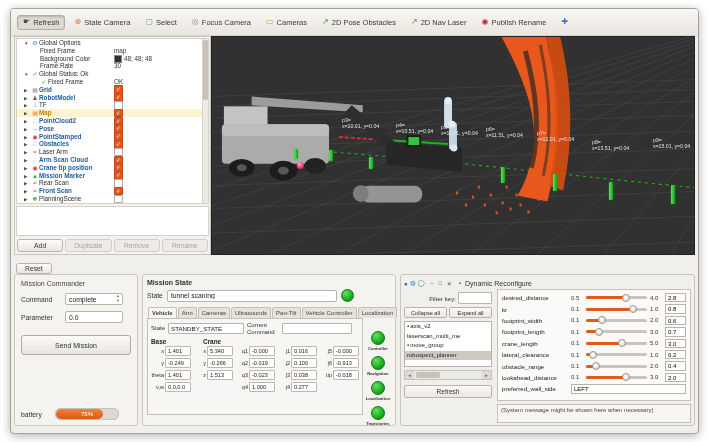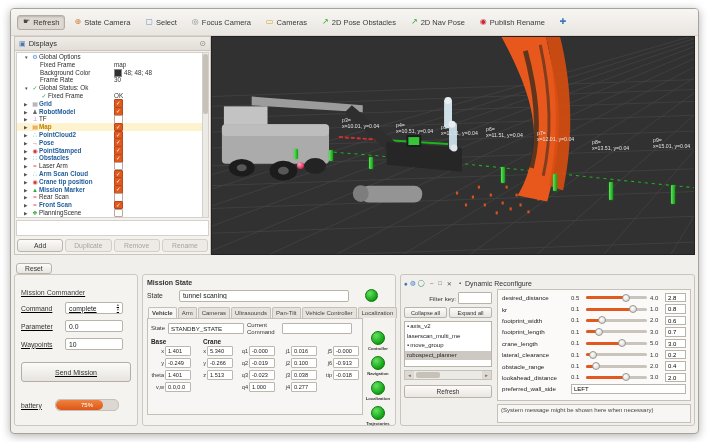--- a/index.html
+++ b/index.html
@@ -50,37 +50,37 @@
   .sphere{position:absolute;width:7px;height:7px;border-radius:50%;
           background:radial-gradient(circle at 35% 30%,#ffa6bd,#d62a55 70%,#8e1230);}
   
   .resetrow{height:14px;margin:2px 5px 0;}
   .resetrow .btn{padding:1px 8px;}
   
   .bottom{display:flex;gap:4px;margin:3px 3px 0;height:152px;}
   .panel{background:#f5f3f0;border:1px solid #ccc7bf;border-radius:3px;box-sizing:border-box;}
   .ptitle{font-size:7px;color:#444;margin-bottom:3px;}
   
-  .mc{width:124px;padding:14px 6px;display:flex;flex-direction:column;text-decoration:underline;}
+  .mc{width:124px;padding:5px 6px;display:flex;flex-direction:column;}
   .mc-row{display:flex;align-items:center;margin:3px 0;}
   .lbl{font-size:6.8px;color:#333;width:44px;flex:none;}
   .inp,.combo{height:12px;border:1px solid #b9b3aa;border-radius:2px;background:#fff;font-size:6.8px;
        font-family:inherit;color:#222;padding:0 3px;width:58px;box-sizing:border-box;}
   .combo{display:flex;align-items:center;justify-content:space-between;}
   .spin{color:#777;font-size:4.6px;line-height:4.6px;}
   .send{margin-top:9px;height:20px;font-size:7px;font-family:inherit;background:linear-gradient(#fcfbfa,#e7e4df);
         border:1px solid #b3ada4;border-radius:3px;color:#333;}
   .batrow{margin-top:auto;display:flex;align-items:center;gap:4px;}
   .bat{position:relative;width:62px;height:10px;background:#dcd8d1;border-radius:5px;overflow:hidden;border:1px solid #c5c0b8;}
   .batfill{position:absolute;left:0;top:0;bottom:0;background:linear-gradient(#f0813f,#dd5716);border-radius:5px;}
   .battxt{position:absolute;left:0;width:100%;text-align:center;font-size:6px;color:#fff;line-height:10px;top:0;}
   
   .ms{width:254px;padding:4px 4px;position:relative;}
   .ms .ptitle{font-weight:bold;color:#333;}
-  .staterow{display:flex;align-items:center;gap:16px;}
+  .staterow{display:flex;align-items:center;gap:4px;}
   .slbl{font-size:6.8px;color:#333;}
   .staterow .inp{width:170px;}
   .led{width:11px;height:11px;border-radius:50%;flex:none;
        background:radial-gradient(circle at 35% 30%,#63e263,#0e9c0e 75%);border:1px solid #0a7a0a;}
   .tabs{display:flex;margin-top:5px;margin-left:1px;}
   .tab{font-size:6px;padding:2px 3px;border:1px solid #c4bfb7;border-bottom:none;background:#e6e2dc;
        color:#444;border-radius:2px 2px 0 0;margin-right:1px;white-space:nowrap;}
   .tab.active{background:#f7f6f4;font-weight:bold;}
   .tabbox{border:1px solid #c4bfb7;background:#f7f6f4;padding:3px;height:97px;width:216px;box-sizing:border-box;}
   .trow2{display:flex;align-items:center;gap:3px;}
@@ -161,38 +161,33 @@
         <button class="tbtn">
           <span class="tic" style="color: rgb(201, 162, 39);">▭</span>
           <span class="tlb">Cameras</span>
         </button>
         <button class="tbtn">
           <span class="tic" style="color: rgb(47, 170, 47);">↗</span>
           <span class="tlb">2D Pose Obstacles</span>
         </button>
         <button class="tbtn">
           <span class="tic" style="color: rgb(47, 170, 47);">↗</span>
-          <span class="tlb">2D Nav Pose</span>
+          <span class="tlb">2D Nav Laser</span>
         </button>
         <button class="tbtn">
           <span class="tic" style="color: rgb(204, 34, 51);">◉</span>
           <span class="tlb">Publish Rename</span>
         </button>
         <button class="tbtn">
           <span class="tic" style="color: rgb(58, 122, 189);">✚</span>
         </button>
       </div>
 
   <div class="main">
     <div class="displays">
-      <div class="dhead">
-        <span class="dh-ic">▣</span>
-        <span>Displays</span>
-        <span class="dh-x">⊙</span>
-      </div>
       <div class="tree" id="tree">
             <div class="trow"><span class="tar">▼</span><span class="tico" style="color: rgb(74, 144, 217);">⚙</span><span class="tlbl">Global Options</span><span class="tval"></span></div>
             <div class="trow" style="padding-left: 16px;"><span class="tar">&nbsp;</span><span class="tlbl">Fixed Frame</span><span class="tval">map</span></div>
             <div class="trow" style="padding-left: 16px;"><span class="tar">&nbsp;</span><span class="tlbl">Background Color</span><span class="tval"><span class="swatch" style="background: rgb(48, 48, 48);"></span>48; 48; 48</span></div>
             <div class="trow" style="padding-left: 16px;"><span class="tar">&nbsp;</span><span class="tlbl">Frame Rate</span><span class="tval">30</span></div>
             <div class="trow"><span class="tar">▼</span><span class="tico" style="color: rgb(45, 170, 45);">✓</span><span class="tlbl">Global Status: Ok</span><span class="tval"></span></div>
             <div class="trow" style="padding-left: 16px;"><span class="tar">&nbsp;</span><span class="tico" style="color: rgb(45, 170, 45);">✓</span><span class="tlbl">Fixed Frame</span><span class="tval">OK</span></div>
             <div class="trow"><span class="tar">▶</span><span class="tico" style="color: rgb(154, 154, 154);">▦</span><span class="tlbl blue">Grid</span><span class="tval">
                 <span class="cb on">✓</span>
               </span></div>
@@ -383,24 +378,20 @@
         <span class="lbl">Command</span>
         <div class="combo">
           <span>complete</span>
           <span class="spin">▴<br>▾</span>
         </div>
       </div>
       <div class="mc-row">
         <span class="lbl">Parameter</span>
         <input class="inp" readonly="" value="0.0" style="">
       </div>
-      <div class="mc-row">
-        <span class="lbl">Waypoints</span>
-        <input class="inp" readonly="" value="10" style="">
-      </div>
       <button class="send">Send Mission</button>
       <div class="batrow">
         <span class="lbl" style="width:30px">battery</span>
         <div class="bat">
           <div class="batfill" style="width: 75%;"></div>
           <span class="battxt">75%</span>
         </div>
       </div>
     </div>
 

